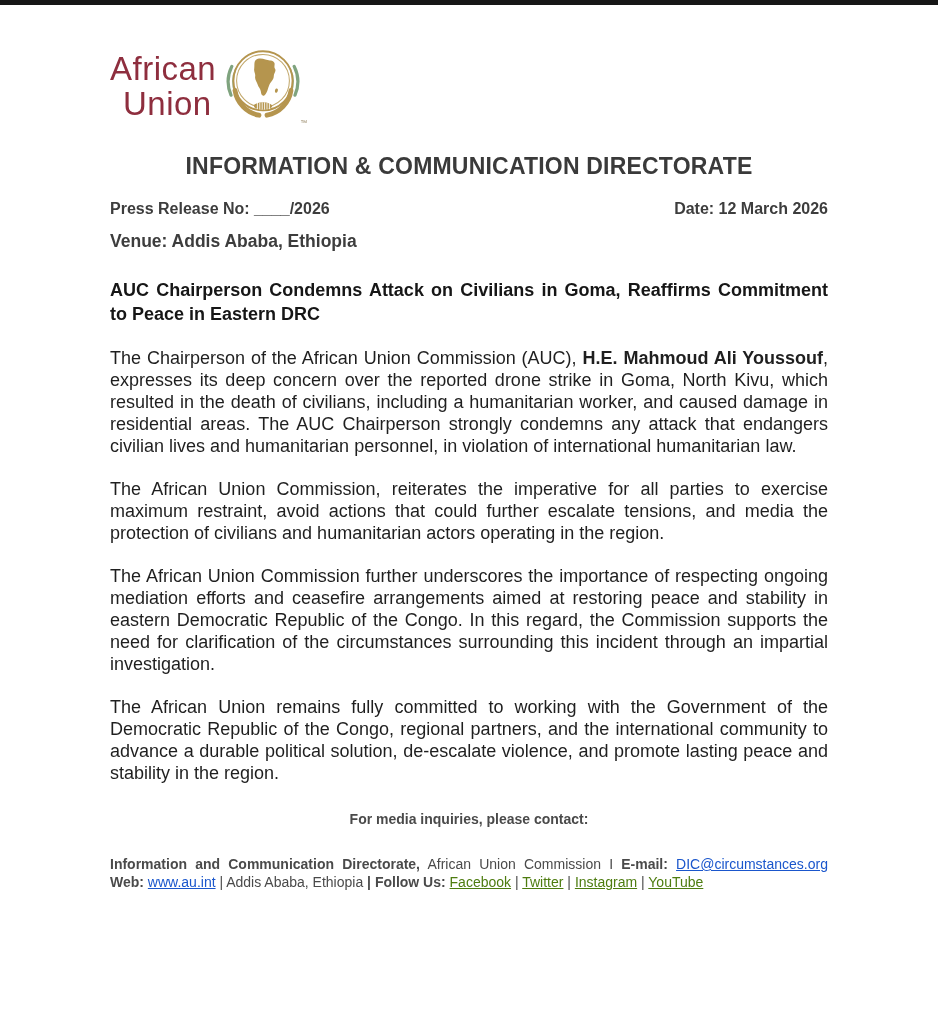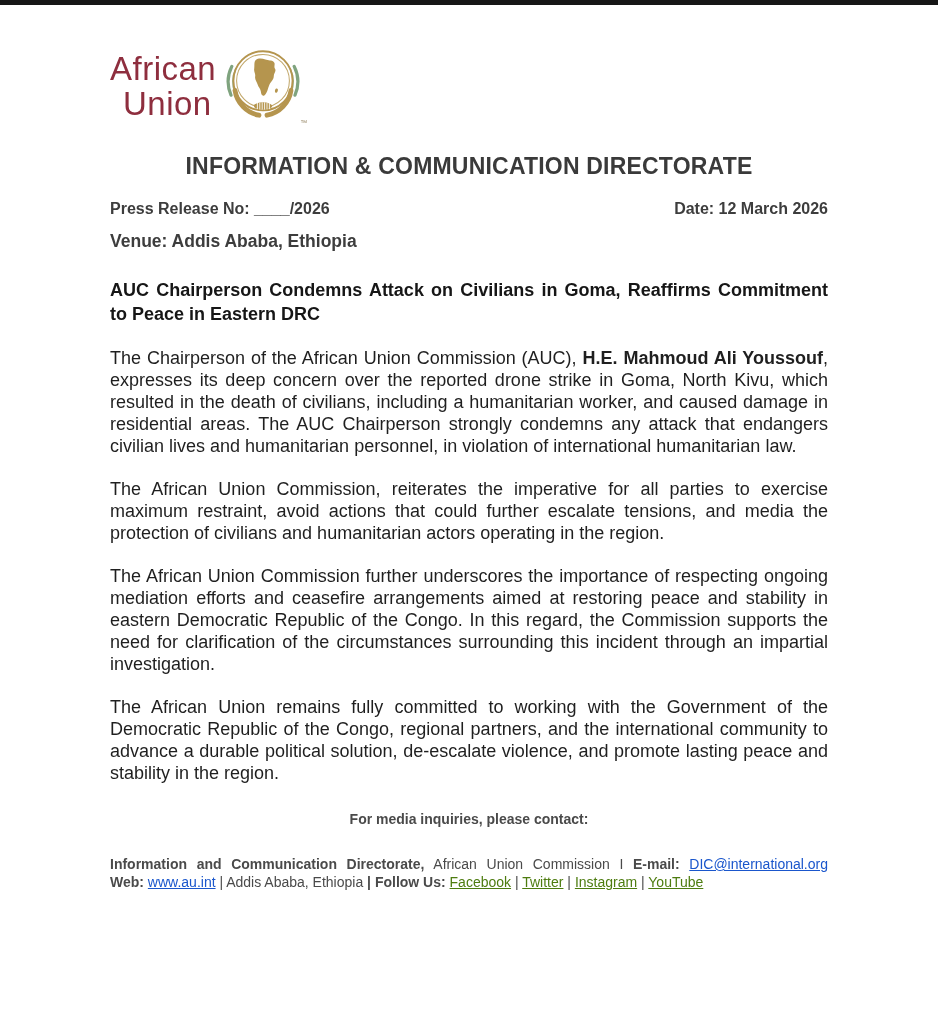--- a/index.html
+++ b/index.html
@@ -159,17 +159,17 @@
   <div class="title">AUC Chairperson Condemns Attack on Civilians in Goma, Reaffirms Commitment to Peace in Eastern DRC</div>
 
   <div class="para"><span class="seg-normal">The Chairperson of the African Union Commission (AUC), </span><span class="seg-bold">H.E. Mahmoud Ali Youssouf</span><span class="seg-normal">, expresses its deep concern over the reported drone strike in Goma, North Kivu, which resulted in the death of civilians, including a humanitarian worker, and caused damage in residential areas. The AUC Chairperson strongly condemns any attack that endangers civilian lives and humanitarian personnel, in violation of international humanitarian law.</span></div>
   <div class="para"><span class="seg-normal">The African Union Commission, reiterates the imperative for all parties to exercise maximum restraint, avoid actions that could further escalate tensions, and media the protection of civilians and humanitarian actors operating in the region.</span></div>
   <div class="para"><span class="seg-normal">The African Union Commission further underscores the importance of respecting ongoing mediation efforts and ceasefire arrangements aimed at restoring peace and stability in eastern Democratic Republic of the Congo. In this regard, the Commission supports the need for clarification of the circumstances surrounding this incident through an impartial investigation.</span></div>
   <div class="para"><span class="seg-normal">The African Union remains fully committed to working with the Government of the Democratic Republic of the Congo, regional partners, and the international community to advance a durable political solution, de-escalate violence, and promote lasting peace and stability in the region.</span></div>
 
   <div class="contact-heading">For media inquiries, please contact:</div>
 
   <div class="footer-block">
-    <div class="footer-line1"><span class="seg-bold">Information and Communication Directorate,</span><span class="seg-normal"> African Union Commission I </span><span class="seg-bold">E-mail: </span><span class="seg-link">DIC@international.org</span></div>
+    <div class="footer-line1"><span class="seg-bold">Information and Communication Directorate,</span><span class="seg-normal"> African Union Commission I </span><span class="seg-bold">E-mail: </span><span class="seg-link">DIC@circumstances.org</span></div>
     <div class="footer-line2"><span class="seg-bold">Web: </span><span class="seg-link">www.au.int</span><span class="seg-normal"> | Addis Ababa, Ethiopia </span><span class="seg-bold">| Follow Us: </span><span class="seg-underline">Facebook</span><span class="seg-normal"> | </span><span class="seg-underline">Twitter</span><span class="seg-normal"> | </span><span class="seg-underline">Instagram</span><span class="seg-normal"> | </span><span class="seg-underline">YouTube</span></div>
   </div>
 
 </div>
 
 </body></html>

